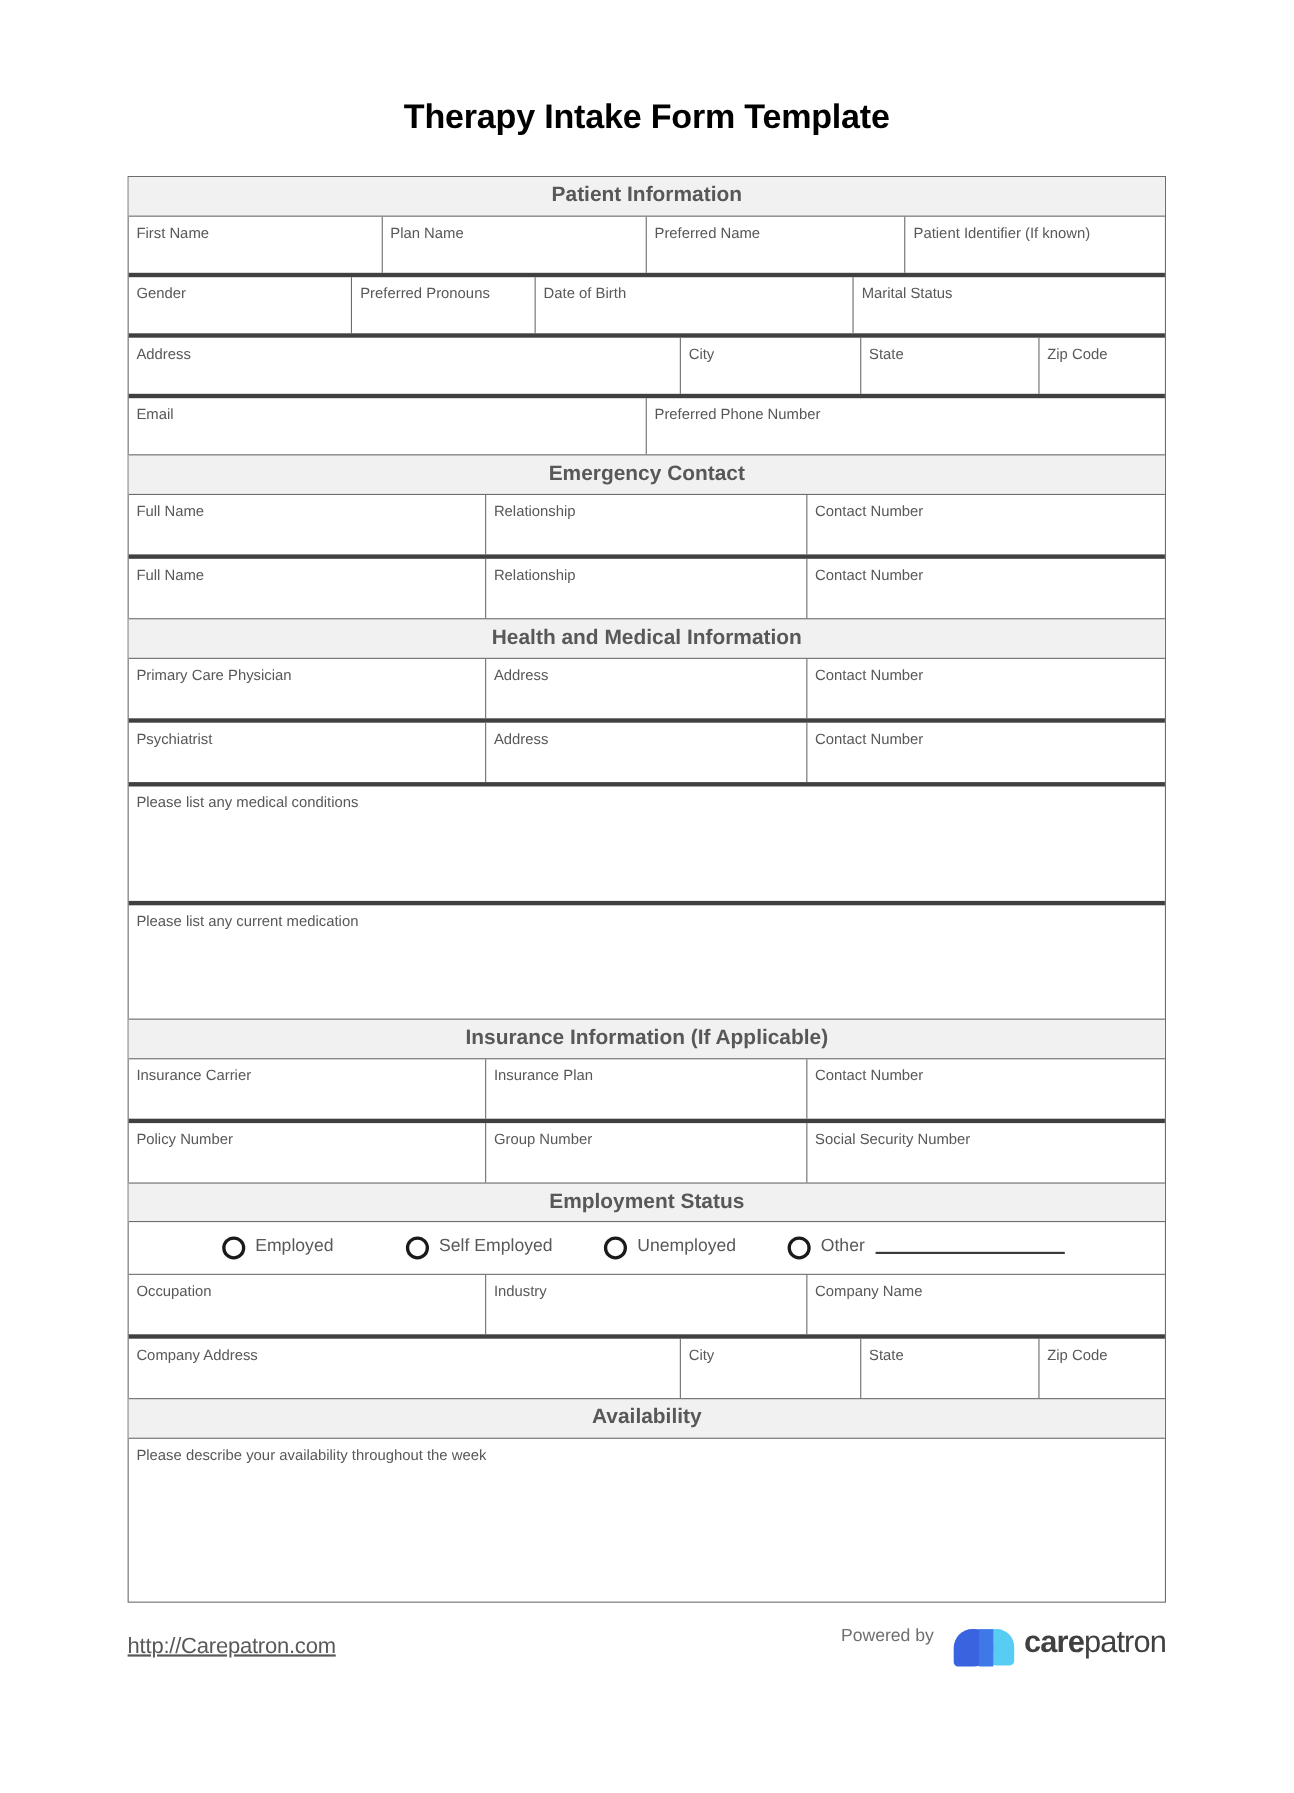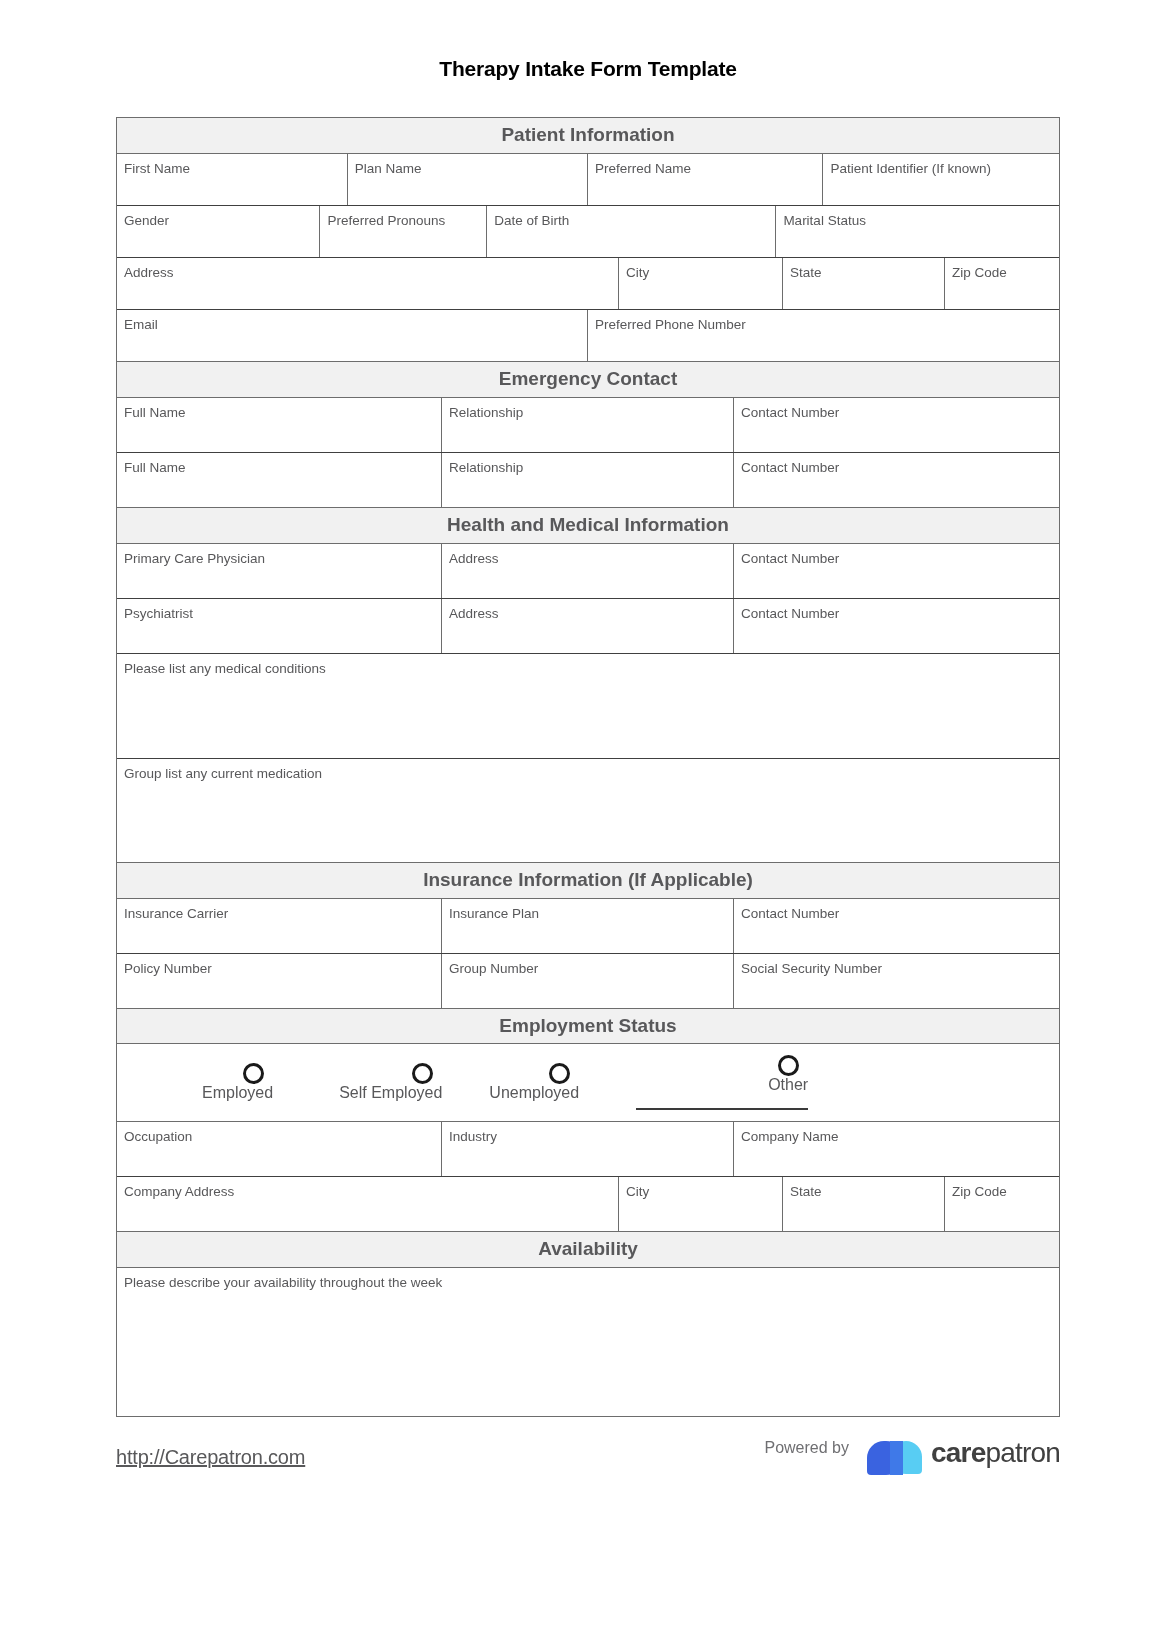--- a/index.html
+++ b/index.html
@@ -17,26 +17,26 @@
   }
   .page {
     width: 1176px;
     height: 1630px;
     box-sizing: border-box;
     padding: 0;
     position: relative;
   }
   .doc-title {
     text-align: center;
-    font-size: 21px;
+    font-size: 31px;
     font-weight: bold;
     color: #000000;
     letter-spacing: -0.2px;
     margin: 0;
-    padding-top: 56px;
+    padding-top: 87px;
     padding-bottom: 0;
     line-height: 1.2;
   }
   .form-wrap {
     width: 944px;
     margin: 36px auto 0 auto;
     border: 1.5px solid #6d6d6d;
     box-sizing: border-box;
     background: #fff;
   }
@@ -50,21 +50,21 @@
     color: #58585a;
     padding: 6px 0 7px 0;
     line-height: 1.15;
   }
   .form-wrap > .section-head:first-child {
     border-top: none;
   }
   .row {
     display: flex;
     width: 100%;
-    border-bottom: 1px solid #404040;
+    border-bottom: 4px solid #404040;
     box-sizing: border-box;
   }
   .row.last {
     border-bottom: none;
   }
   .cell {
     border-right: 1px solid #6d6d6d;
     box-sizing: border-box;
     padding: 7px 0 0 7px;
     min-height: 46px;
@@ -90,24 +90,23 @@
   .radio-row {
     display: flex;
     align-items: center;
     border-bottom: 1px solid #6d6d6d;
     padding: 11px 0 11px 0;
     box-sizing: border-box;
     min-height: 48px;
   }
   .radio-opt {
     display: flex;
-    align-items: flex-end;
+    align-items: flex-start;
     font-size: 16px;
     color: #58585a;
-    flex-direction: column;
   }
   .radio-circle {
     width: 21px;
     height: 21px;
     border: 3px solid #1a1a1a;
     border-radius: 50%;
     box-sizing: border-box;
     display: inline-block;
     margin-right: 9px;
     background: #fff;
@@ -304,21 +303,21 @@
     </div>
 
     <div class="row">
       <div class="cell nb h-area-1" style="width:100%">
         <span class="cell-label">Please list any medical conditions</span>
       </div>
     </div>
 
     <div class="row last">
       <div class="cell nb h-area-2" style="width:100%">
-        <span class="cell-label">Group list any current medication</span>
+        <span class="cell-label">Please list any current medication</span>
       </div>
     </div>
 
     <div class="section-head">Insurance Information (If Applicable)</div>
 
     <div class="row">
       <div class="cell h-lg" style="width:34.5%">
         <span class="cell-label">Insurance Carrier</span>
       </div>
       <div class="cell h-lg" style="width:31%">

